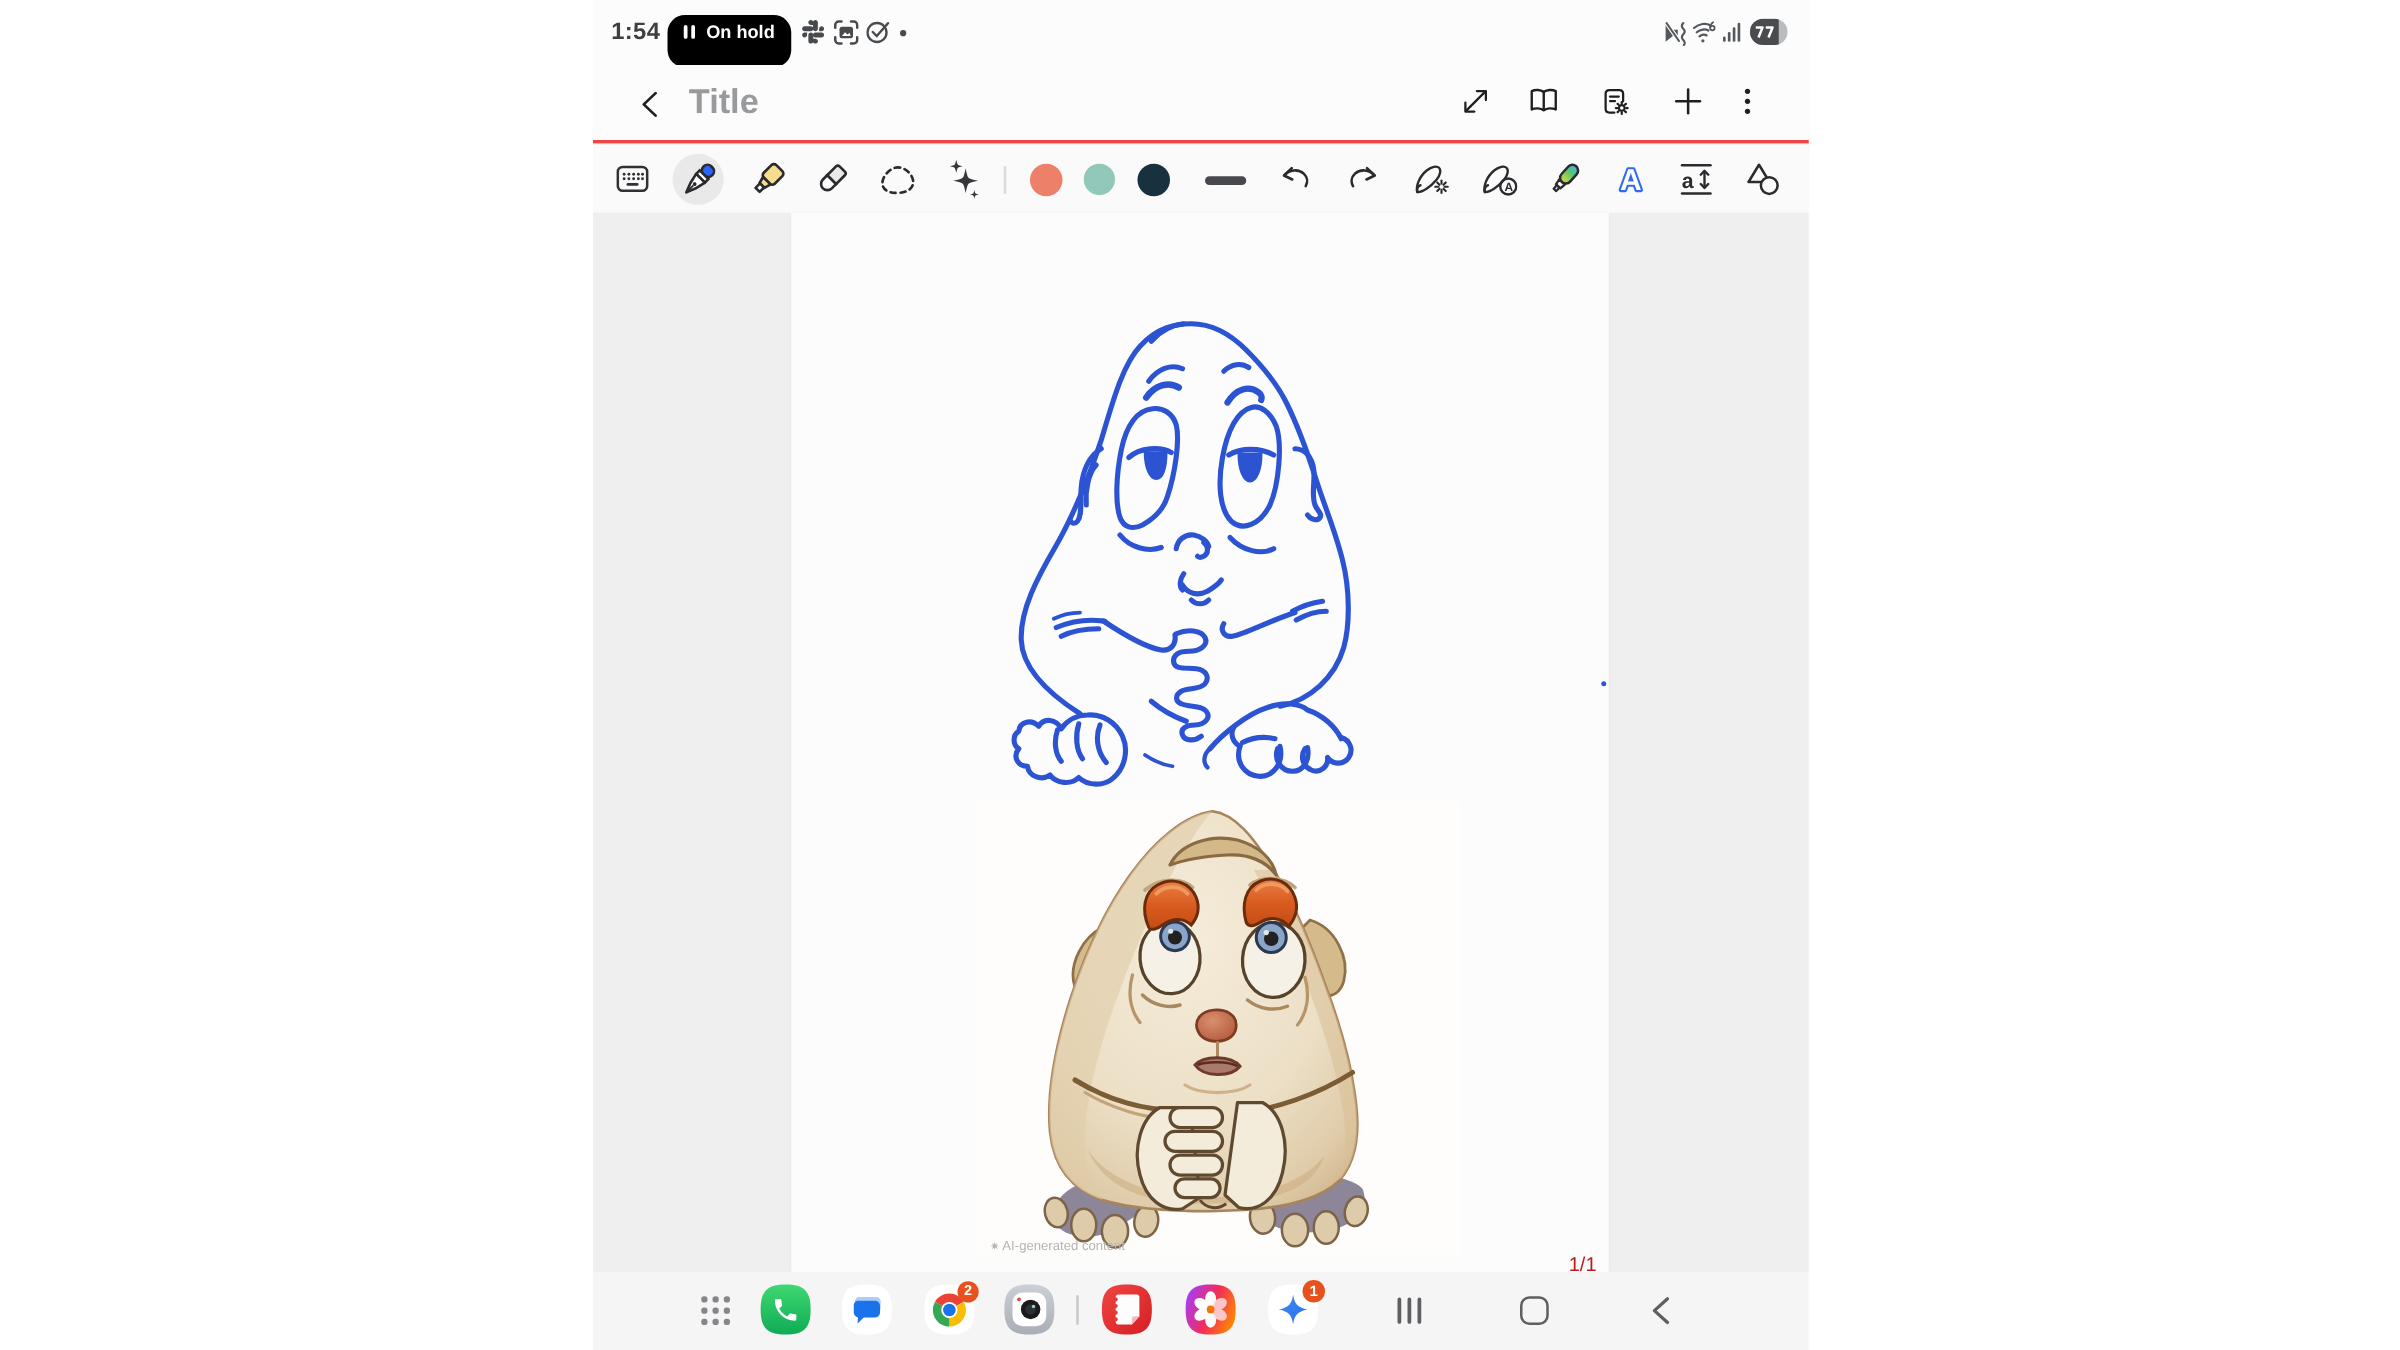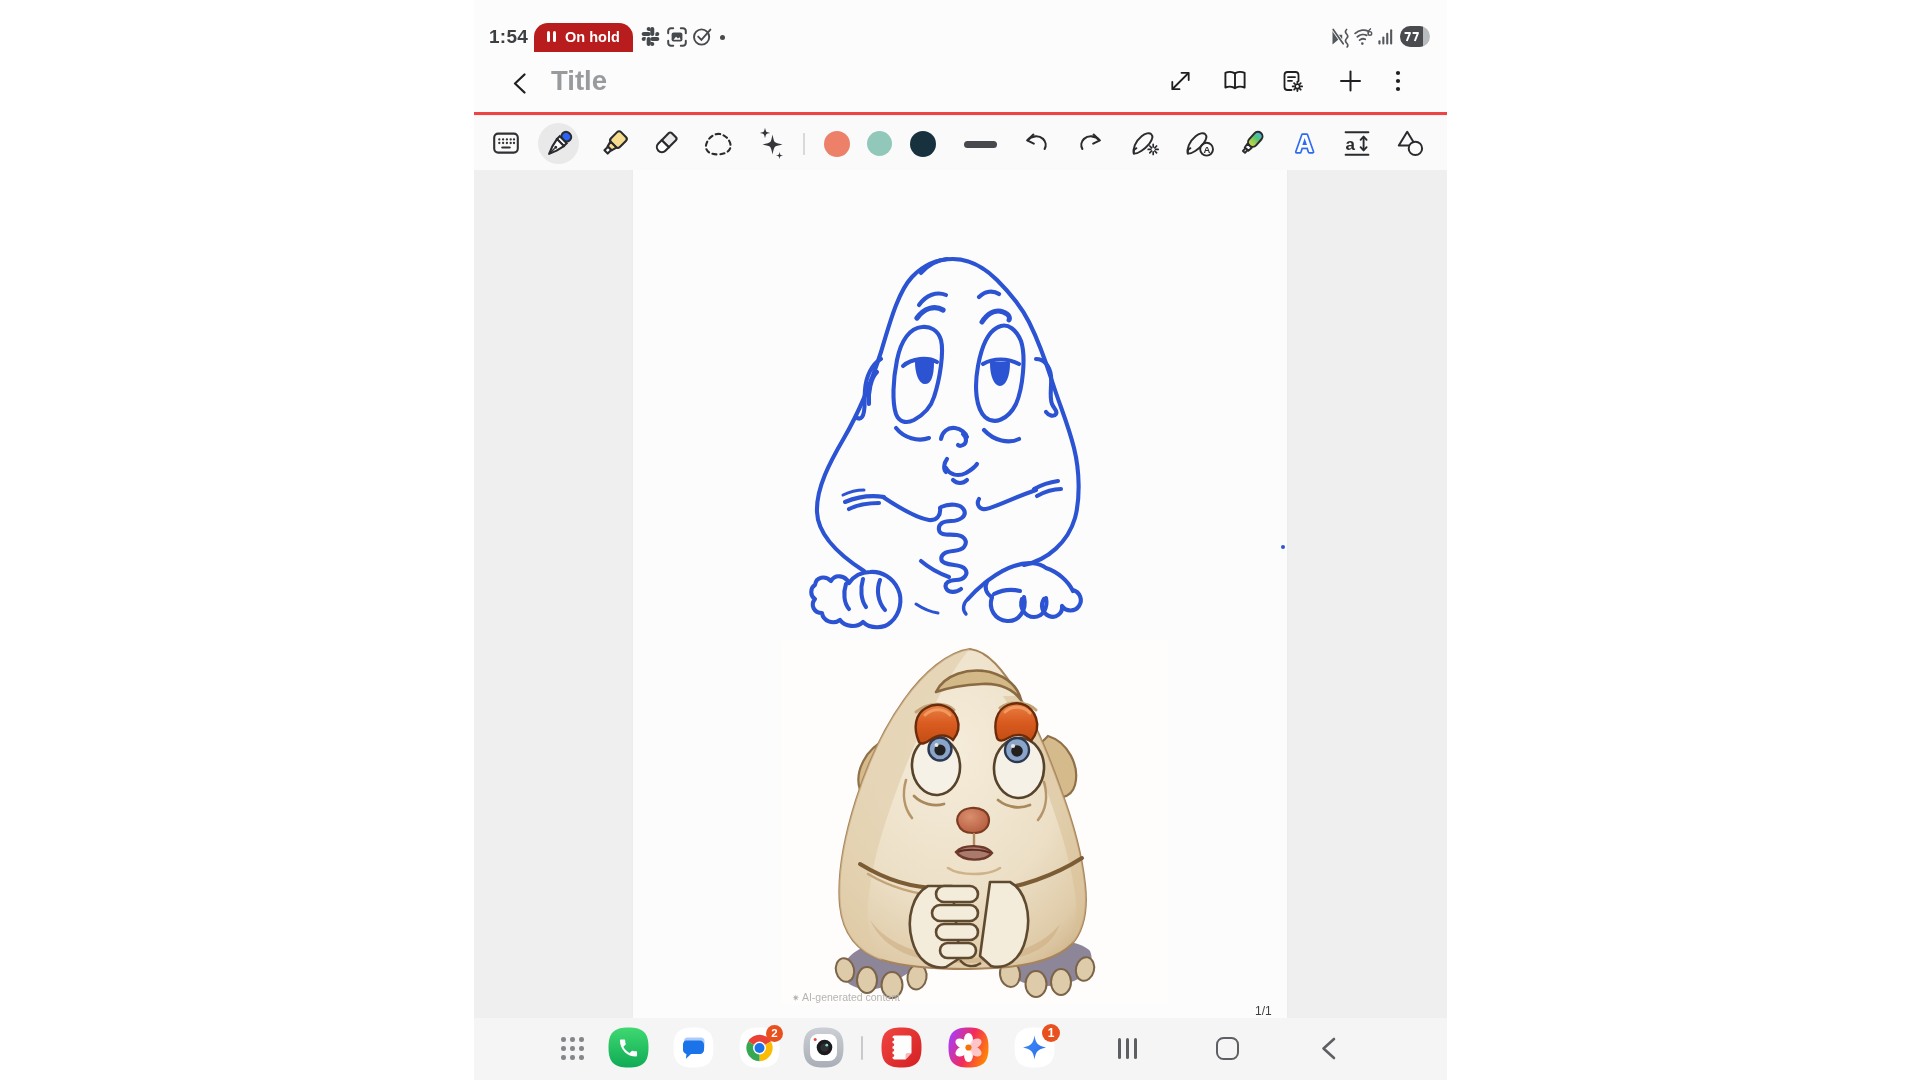--- a/index.html
+++ b/index.html
@@ -1,21 +1,21 @@
 <!DOCTYPE html>
 <html><head>
 <meta charset="utf-8">
 <style>
 html,body{margin:0;padding:0;width:1920px;height:1080px;background:#ffffff;overflow:hidden;}
 *{box-sizing:border-box;font-family:"Liberation Sans",sans-serif;}
 #app{position:absolute;left:474px;top:0;width:973px;height:1080px;background:#fcfcfc;transform:translateZ(0);}
 
-#status{position:absolute;left:0;top:0;width:973px;height:52px;background:#fcfcfc;margin-top:11px;}
+#status{position:absolute;left:0;top:0;width:973px;height:52px;background:#fcfcfc;}
 #time{position:absolute;left:15px;top:15px;font-size:19px;font-weight:700;color:#3d4043;letter-spacing:0.3px;}
-#pill{position:absolute;left:60px;top:12px;width:99px;height:42px;border-radius:14px;background:#b91c1c;text-decoration:underline;}
+#pill{position:absolute;left:60px;top:12px;width:99px;height:42px;border-radius:14px;background:#000000;text-decoration:underline;}
 #pill .bars{position:absolute;left:13px;top:8px;width:10px;height:11px;}
 #pill .bars i{position:absolute;top:0;width:3px;height:11px;background:#fff;border-radius:1.5px;}
 #pill .bars i.b2{left:6px;}
 #pill span{position:absolute;left:31px;top:5.5px;font-size:14.5px;font-weight:700;color:#fff;}
 .sic{position:absolute;top:16px;}
 #dot1{position:absolute;left:246px;top:24px;width:5px;height:5px;border-radius:50%;background:#4a4a4a;}
 
 #batt{position:absolute;left:926px;top:15px;width:30px;height:21px;border-radius:10.5px;background:#b9bcbe;overflow:hidden;}
 #batt .fill{position:absolute;left:0;top:0;width:23px;height:21px;background:#494b4e;}
 
@@ -28,21 +28,21 @@
 #pencircle{position:absolute;left:64px;top:7px;width:41px;height:41px;border-radius:50%;background:#e9e9ea;}
 .cdot{position:absolute;top:14.5px;width:26px;height:26px;border-radius:50%;}
 #cdot1{left:350px;background:#ec8069;}
 #cdot2{left:393px;width:25px;height:25px;top:15px;background:#92c8ba;}
 #cdot3{left:436px;background:#17323e;}
 #tdiv{position:absolute;left:329px;top:17px;width:1.5px;height:22px;background:#d9d9d9;}
 #strokebar{position:absolute;left:490px;top:24.5px;width:33px;height:7px;border-radius:3.5px;background:#47494e;}
 
 #canvas{position:absolute;left:0;top:170px;width:973px;height:848px;background:#efeff0;overflow:hidden;text-align:right;}
 #page{position:absolute;left:159px;top:0;width:654px;height:848px;background:#fcfcfd;box-shadow:0 0 3px rgba(0,0,0,0.035);}
-#pgind{position:absolute;left:781px;top:834px;font-size:12px;color:#404040;}
+#pgind{position:absolute;left:781px;top:834px;font-size:16px;color:#b91c1c;}
 #bluedot{position:absolute;left:648px;top:375px;width:4px;height:4px;border-radius:50%;background:#2b57d0;}
 #aiimg{position:absolute;left:148px;top:471px;width:387px;height:364px;background:#fefdfb;}
 #wm{position:absolute;left:11px;top:350px;font-size:10.5px;color:#b4b4b4;}
 
 #taskbar{position:absolute;left:0;top:1018px;width:973px;height:62px;background:#f5f5f6;}
 .app-ic{position:absolute;top:9px;width:41px;height:41px;}
 .badge{position:absolute;border-radius:50%;background:#e8511d;color:#fff;font-weight:700;text-align:center;}
 #drawer{position:absolute;left:87px;top:19px;width:23px;height:23px;}
 #drawer i{position:absolute;width:4.5px;height:4.5px;border-radius:50%;background:#85868a;}
 #navrec{position:absolute;left:644px;top:20px;width:20px;height:21px;}

